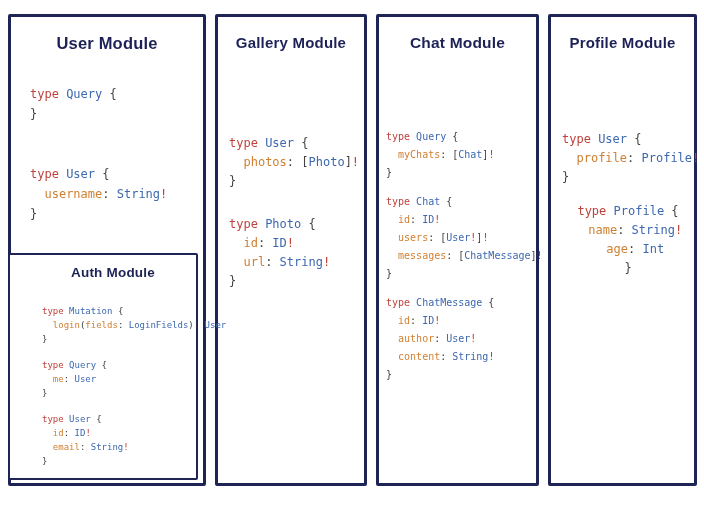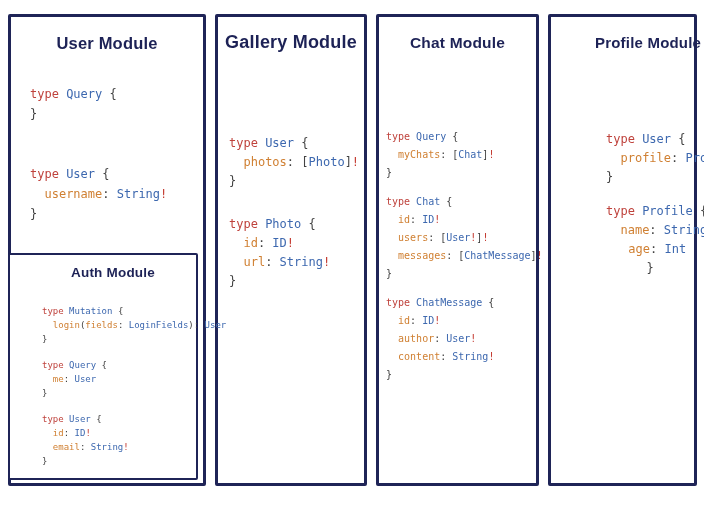--- a/index.html
+++ b/index.html
@@ -19,41 +19,41 @@
   .panel{
     position:absolute;
     top:14px;height:472px;
     background:#ffffff;
     border:3px solid var(--panel-border);
     border-radius:2px;
   }
   .m-user   {left:8px;   width:198px;}
   .m-gallery{left:215px; width:152px;}
   .m-chat   {left:376px; width:163px;}
-  .m-profile{left:548px; width:149px;padding-left:44px;}
+  .m-profile{left:548px; width:149px;}
   .m-auth{
     position:absolute;
     left:-3px; top:236px;
     width:190px; height:227px;
     background:#ffffff;
     border:2px solid var(--panel-border);
     border-radius:2px;
     z-index:2;
     padding-left:20px;
   }
   .panel-title{
     display:block;
     text-align:center;
     font-weight:700;
     color:var(--heading);
     letter-spacing:.2px;
     white-space:nowrap;
   }
   .m-user    > .panel-title{margin-top:16px;font-size:16.5px;line-height:20px;}
-  .m-gallery > .panel-title{margin-top:16px;font-size:18px;line-height:19px;}
+  .m-gallery > .panel-title{margin-top:16px;font-size:15px;line-height:19px;}
   .m-chat    > .panel-title{margin-top:16px;font-size:15.5px;line-height:19px;}
   .m-profile > .panel-title{margin-top:16px;font-size:15px;line-height:19px;}
   .m-auth    > .panel-title{margin-top:10px;font-size:13.5px;line-height:16px;}
   .code{font-family:"DejaVu Sans Mono",monospace;color:var(--code-punct);}
   .code-line{white-space:pre;}
   .m-user    > .code{font-size:12px; line-height:20px; margin:31px 0 0 19px;}
   .m-gallery > .code{font-size:12px; line-height:19px; margin:82px 0 0 11px;}
   .m-chat    > .code{font-size:10px; line-height:18px; margin:76px 0 0 7px;}
   .m-profile > .code{font-size:12px; line-height:19px; margin:78px 0 0 11px;}
   .m-auth    > .code{font-size:9px;  line-height:14px; margin:23px 0 0 12px;}

